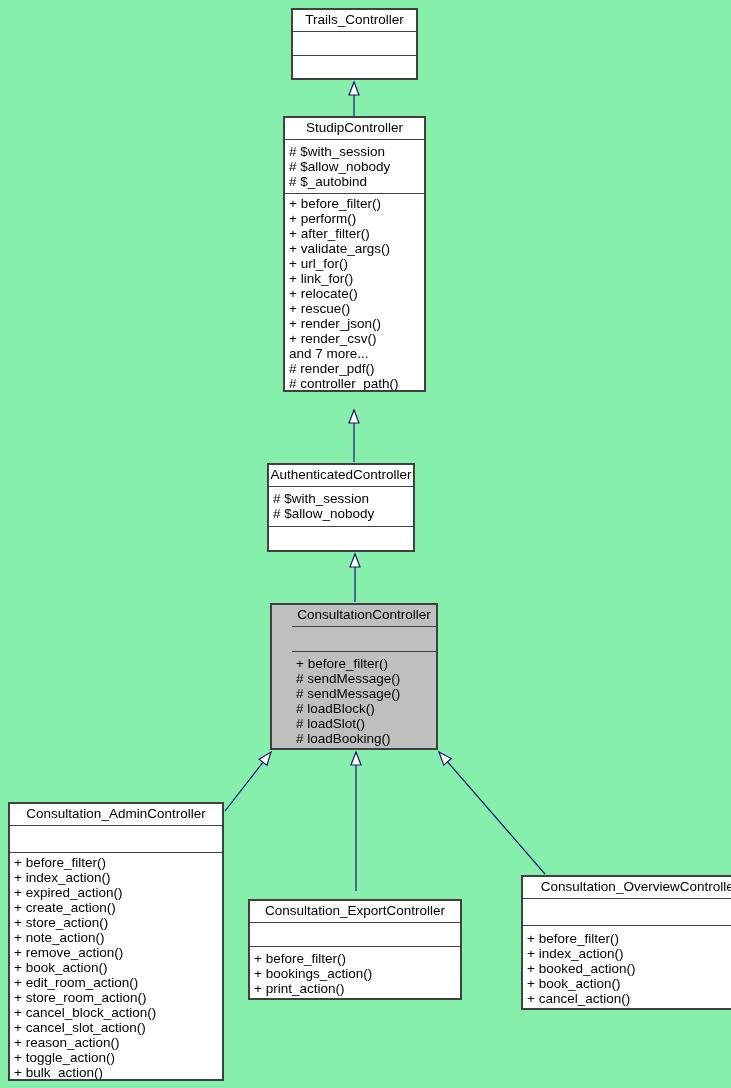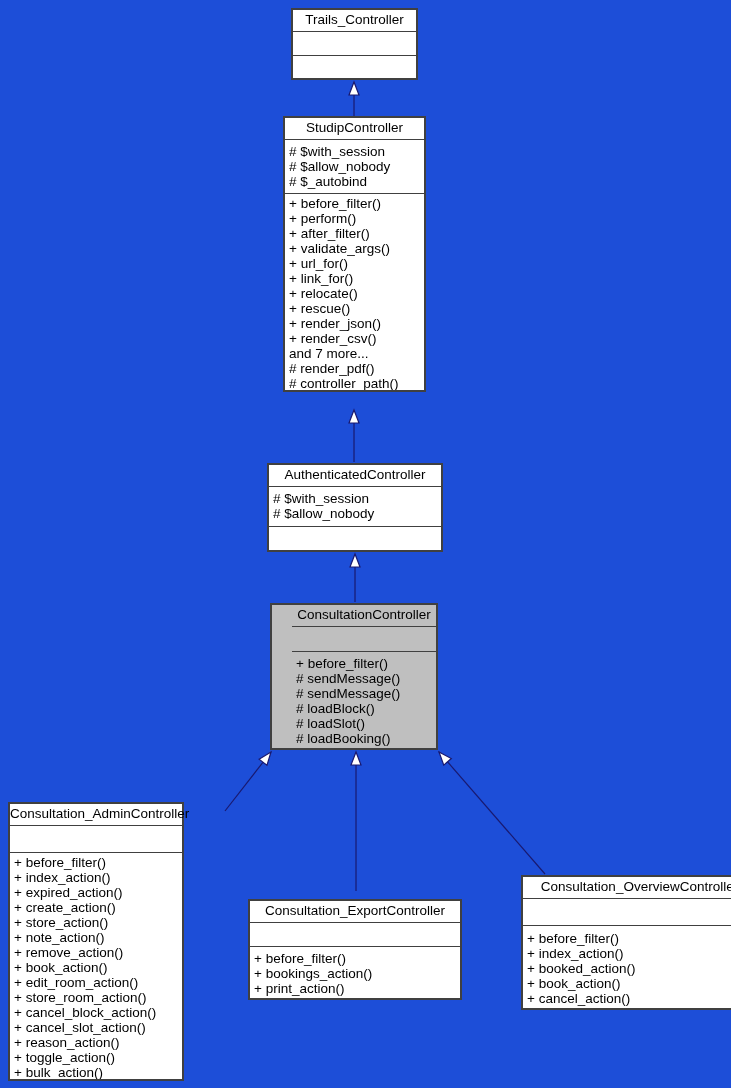--- a/index.html
+++ b/index.html
@@ -1,18 +1,18 @@
 <!DOCTYPE html>
 <html><head>
 <meta charset="utf-8">
 <style>
   * { margin:0; padding:0; box-sizing:border-box; }
   html,body { background:#ffffff; }
   body { font-family:"Liberation Sans", sans-serif; color:#000; }
-  .canvas { position:relative; width:731px; height:1088px; background:#1d4ed8; overflow:hidden; }
+  .canvas { position:relative; width:731px; height:1088px; background:#86efac; overflow:hidden; }
   .edges { position:absolute; left:0; top:0; width:731px; height:1088px; pointer-events:none; }
   .uml-node {
     position:absolute; background:#fff; border:2px solid #404040;
     font-size:13.5px; line-height:15px; cursor:pointer;
   }
   .uml-node.highlight { background:#bfbfbf; }
   .uml-title {
     height:22px; line-height:20px; text-align:center;
     border-bottom:1px solid #404040; white-space:nowrap;
   }
@@ -64,21 +64,21 @@
       <div class="member">+ relocate()</div>
       <div class="member">+ rescue()</div>
       <div class="member">+ render_json()</div>
       <div class="member">+ render_csv()</div>
       <div class="member">and 7 more...</div>
       <div class="member"># render_pdf()</div>
       <div class="member"># controller_path()</div>
     </div>
   </div>
 
-  <div class="uml-node" style="left:267px; top:463px; width:176px; height:89px;">
+  <div class="uml-node" style="left:267px; top:463px; width:148px; height:89px;">
     <div class="uml-title">AuthenticatedController</div>
     <div class="uml-comp" style="height:40px; padding-top:4px;">
       <div class="member"># $with_session</div>
       <div class="member"># $allow_nobody</div>
     </div>
     <div class="uml-comp last" style="height:23px;"></div>
   </div>
 
   <div class="uml-node highlight" style="left:270px; top:603px; width:168px; height:147px;padding-left:20px;">
     <div class="uml-title">ConsultationController</div>
@@ -86,21 +86,21 @@
     <div class="uml-comp last" style="height:96px; padding-top:4px;">
       <div class="member">+ before_filter()</div>
       <div class="member"># sendMessage()</div>
       <div class="member"># sendMessage()</div>
       <div class="member"># loadBlock()</div>
       <div class="member"># loadSlot()</div>
       <div class="member"># loadBooking()</div>
     </div>
   </div>
 
-  <div class="uml-node" style="left:8px; top:802px; width:176px; height:279px;">
+  <div class="uml-node" style="left:8px; top:802px; width:216px; height:279px;">
     <div class="uml-title">Consultation_AdminController</div>
     <div class="uml-comp" style="height:27px;"></div>
     <div class="uml-comp last" style="height:226px; padding-top:2px;">
       <div class="member">+ before_filter()</div>
       <div class="member">+ index_action()</div>
       <div class="member">+ expired_action()</div>
       <div class="member">+ create_action()</div>
       <div class="member">+ store_action()</div>
       <div class="member">+ note_action()</div>
       <div class="member">+ remove_action()</div>

